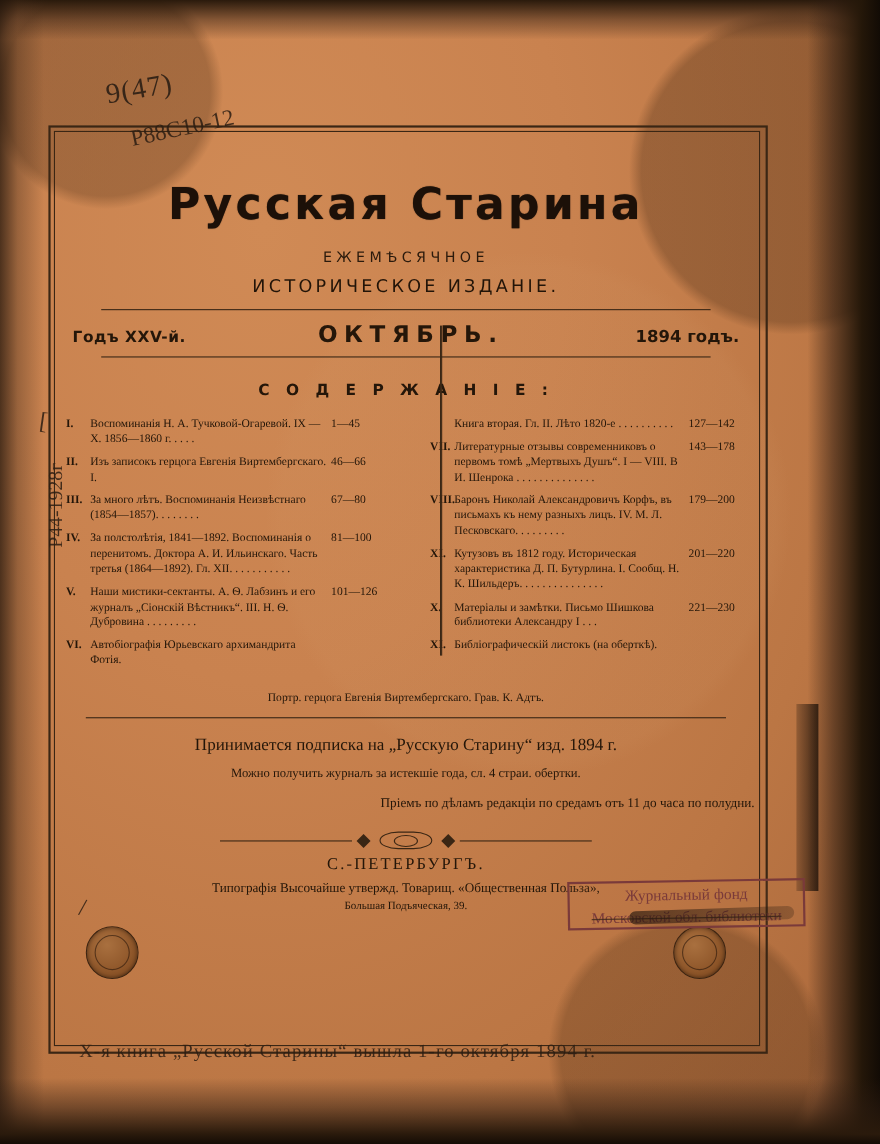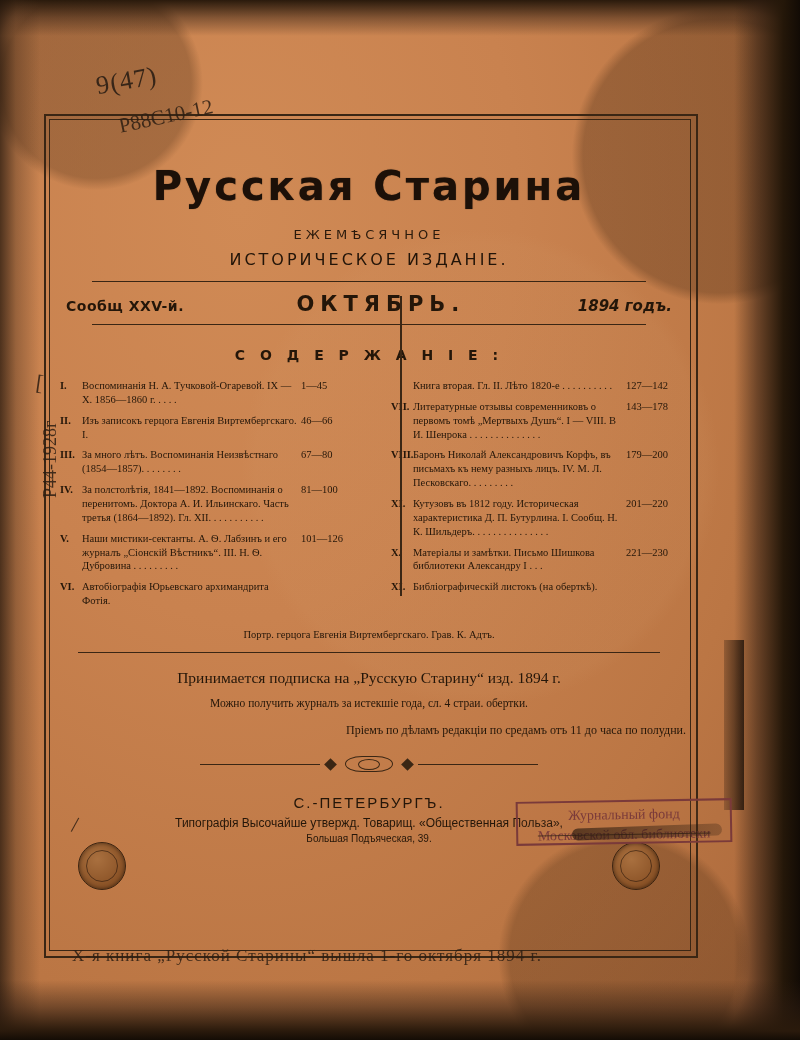--- a/index.html
+++ b/index.html
@@ -78,21 +78,21 @@
   .rule{
     height:1px;background:#3a2614;margin:12px 40px 0 40px;
   }
   .issueline{
     display:flex;justify-content:space-between;align-items:baseline;
     margin:10px 14px 0 14px;
     font-family:"DejaVu Sans", sans-serif;
   }
   .issue-year{font-size:14px;font-weight:bold;letter-spacing:.5px;}
   .issue-month{font-size:21px;font-weight:bold;letter-spacing:6px;}
-  .issue-date{font-size:15px;font-weight:bold;font-style:italic;}
+  .issue-date{font-size:15px;font-weight:bold;}
   .rule2{height:1px;background:#3a2614;margin:8px 40px 0 40px;}
 
   .toc-title{
     text-align:center;margin-top:22px;font-size:14px;letter-spacing:5px;
     font-family:"DejaVu Sans", sans-serif;font-weight:bold;
   }
 
   
   .toc{
     display:flex;margin-top:16px;padding:0 8px;
@@ -134,22 +134,22 @@
   .orn .knot{
     width:46px;height:14px;margin:0 4px;border:1px solid #3a2614;border-radius:50%/70%;
     position:relative;
   }
   .orn .knot:after{
     content:"";position:absolute;left:12px;top:2px;width:20px;height:9px;
     border:1px solid #3a2614;border-radius:50%;
   }
 
   .imprint{
-    text-align:center;margin-top:22px;
-    font-family:Liberation Sans, sans-serif;
+    text-align:center;margin-top:6px;
+    font-family:Liberation Serif, serif;
   }
   .imprint .city{font-size:15px;letter-spacing:2px;}
   .imprint .typo{font-size:12px;margin-top:5px;}
   .imprint .addr{font-size:10px;margin-top:3px;}
   .imprint .yr{font-size:15px;font-weight:bold;margin-top:8px;letter-spacing:1px;}
 
   .seal{
     position:absolute;width:46px;height:46px;border-radius:50%;
     background:radial-gradient(circle at 40% 35%, #a9703f, #8a5226 70%, #6d3d19 100%);
     border:1px solid #3c2411;
@@ -225,21 +225,21 @@
   <div class="frame-inner"></div>
 
   <div class="content">
 
     <div class="masthead">Русская Старина</div>
     <div class="sub1">ЕЖЕМѢСЯЧНОЕ</div>
     <div class="sub2">ИСТОРИЧЕСКОЕ ИЗДАНІЕ.</div>
 
     <div class="rule"></div>
     <div class="issueline">
-      <div class="issue-year">Сообщ XXV-й.</div>
+      <div class="issue-year">Годъ XXV-й.</div>
       <div class="issue-month">ОКТЯБРЬ.</div>
       <div class="issue-date">1894 годъ.</div>
     </div>
     <div class="rule2"></div>
 
     <div class="toc-title">С О Д Е Р Ж А Н І Е :</div>
 
     <div class="toc">
       <div class="col left">
 

